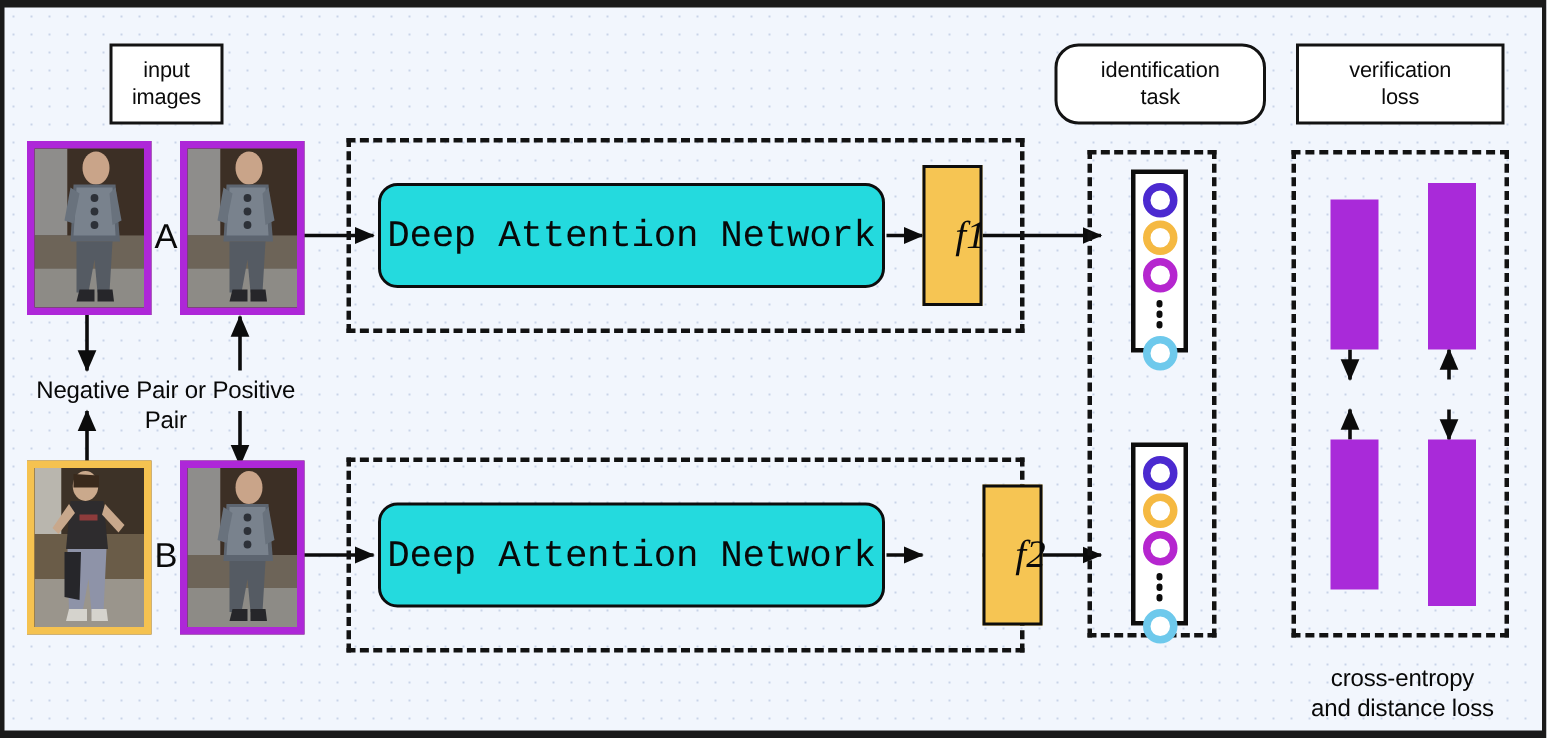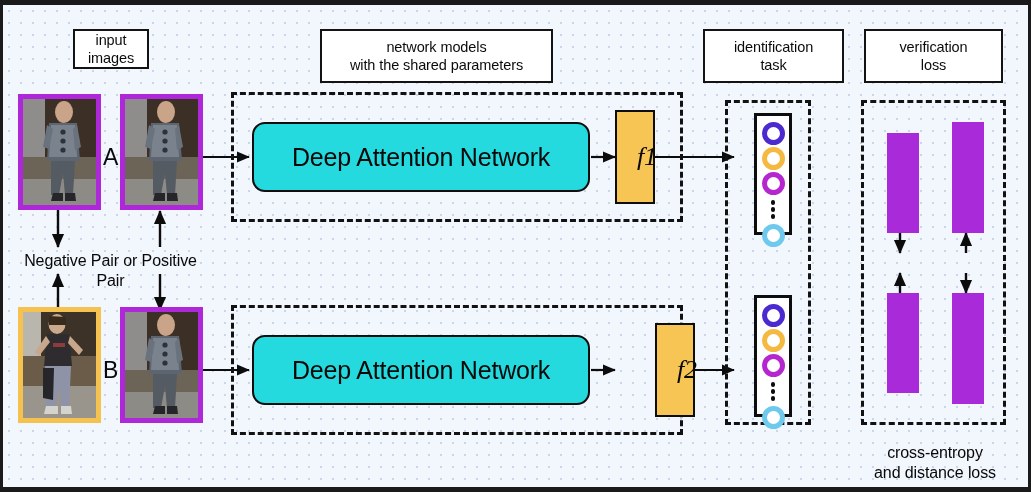--- a/index.html
+++ b/index.html
@@ -52,21 +52,21 @@
     position: absolute;
     background: #24dade;
     border: 2.5px solid #0d0d0d;
     border-radius: 13px;
     display: flex;
     align-items: center;
     justify-content: center;
     color: #080808;
     font-size: 25px;
     letter-spacing: -0.2px;
-    font-family: Liberation Sans, sans-serif;
+    font-family: Liberation Mono, monospace;
   }
 
   
   .feat-block {
     position: absolute;
     background: #f6c553;
     border: 2.5px solid #0d0d0d;
     display: flex;
     align-items: center;
     justify-content: center;
@@ -214,27 +214,25 @@
       <line x1="897" y1="288" x2="897" y2="268" stroke="#0c0c0c" stroke-width="2.4" marker-end="url(#ah)"></line>
     </g>
     <g>
       <line x1="963" y1="248" x2="963" y2="228" stroke="#0c0c0c" stroke-width="2.4" marker-end="url(#ah)"></line>
     </g>
     <g>
       <line x1="963" y1="268" x2="963" y2="288" stroke="#0c0c0c" stroke-width="2.4" marker-end="url(#ah)"></line>
     </g>
   </svg>
 
-  <div class="caption-box" style="left:70px; top:24px; width:76px; height:40px;">input
+  <div class="caption-box" style="left:70px; top:24px; width:76px; height:54px;">input
 images</div>
 
-  <div class="caption-box" style="left:317px; top:24px; width:233px; height:54px;">network models
-with the shared parameters</div>
-
-  <div class="caption-box" style="left:700px; top:24px; width:141px; height:54px;">identification
+
+  <div class="caption-box" style="left:700px; top:24px; width:141px; height:54px;border-radius:16px;">identification
 task</div>
 
   <div class="caption-box" style="left:861px; top:24px; width:139px; height:54px;">verification
 loss</div>
 
   <div class="thumb" style="left:15px; top:89px; width:83px; height:116px;">
     <svg viewBox="0 0 73 106" preserveAspectRatio="none">
       <rect x="0" y="0" width="73" height="106" fill="#4a3c30"></rect>
       <rect x="0" y="0" width="22" height="58" fill="#8e8d8b"></rect>
       <rect x="22" y="0" width="51" height="58" fill="#3c2f25"></rect>

